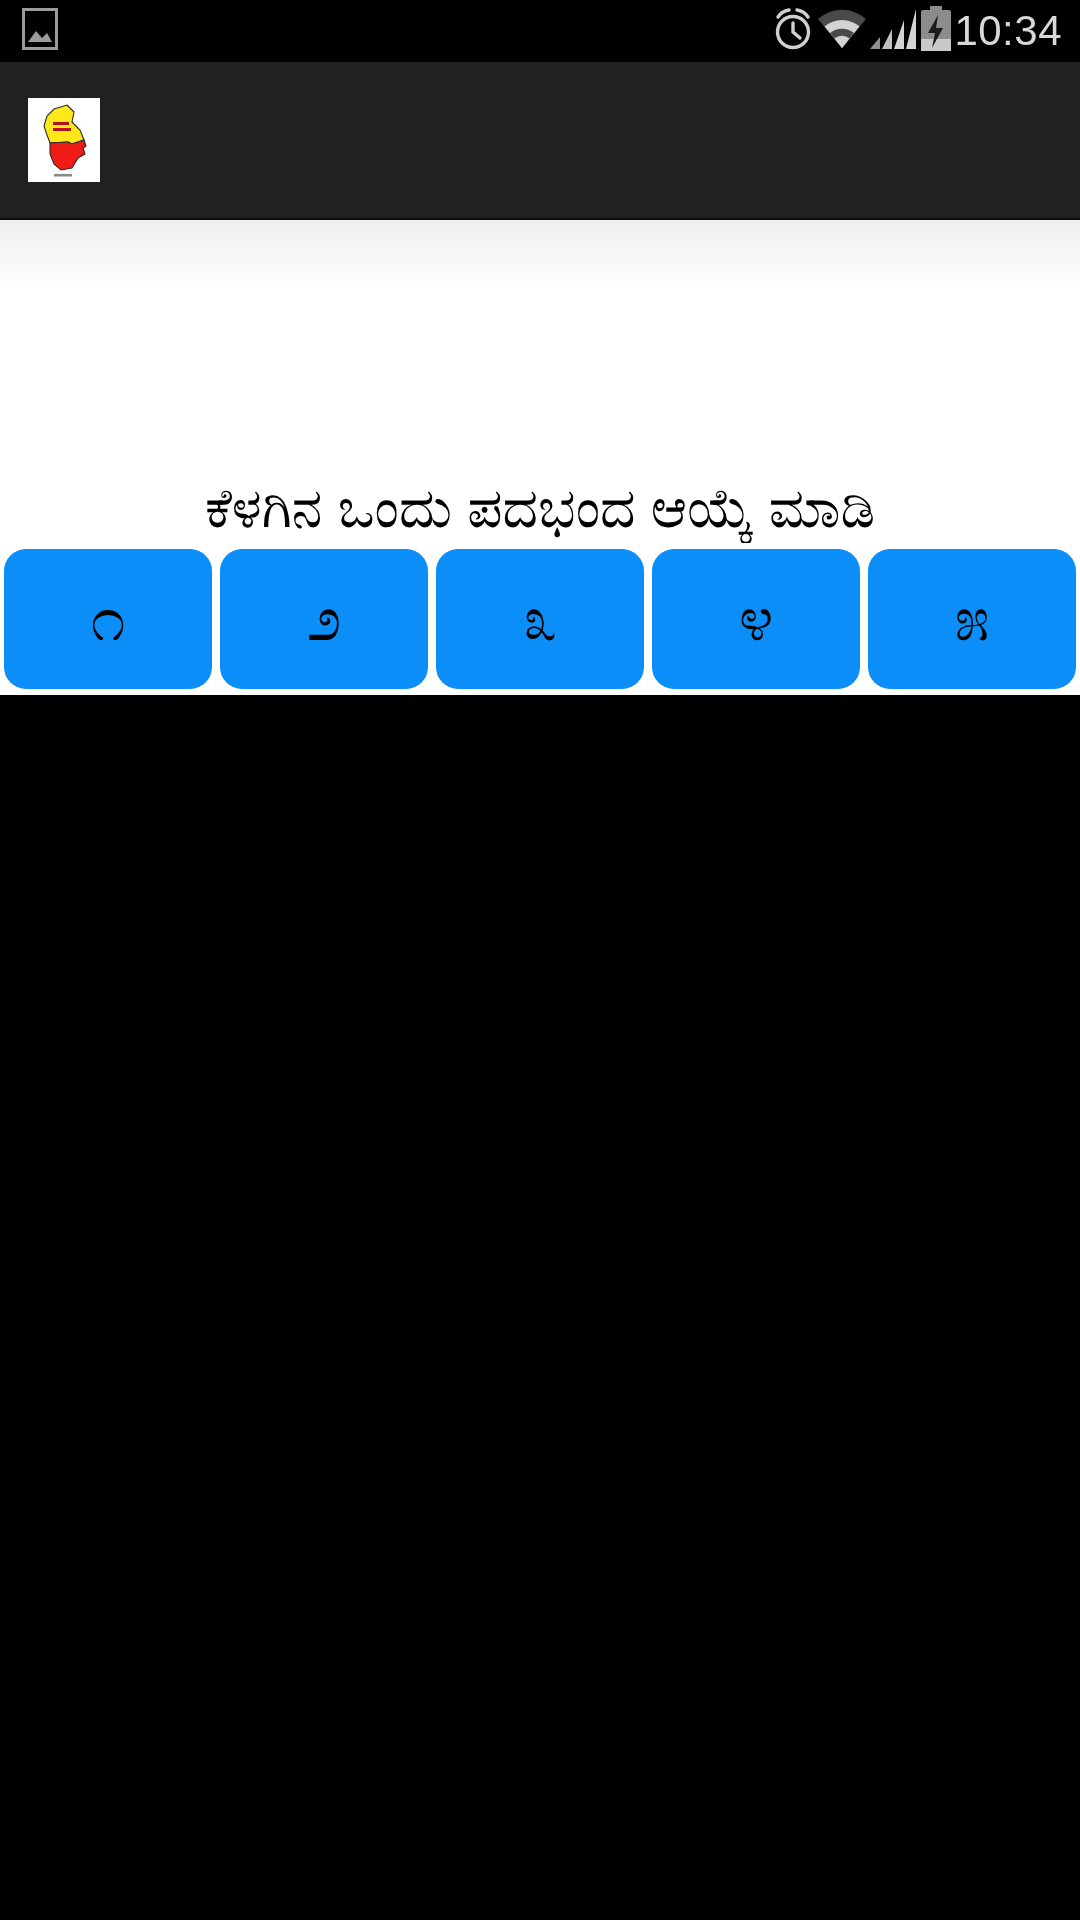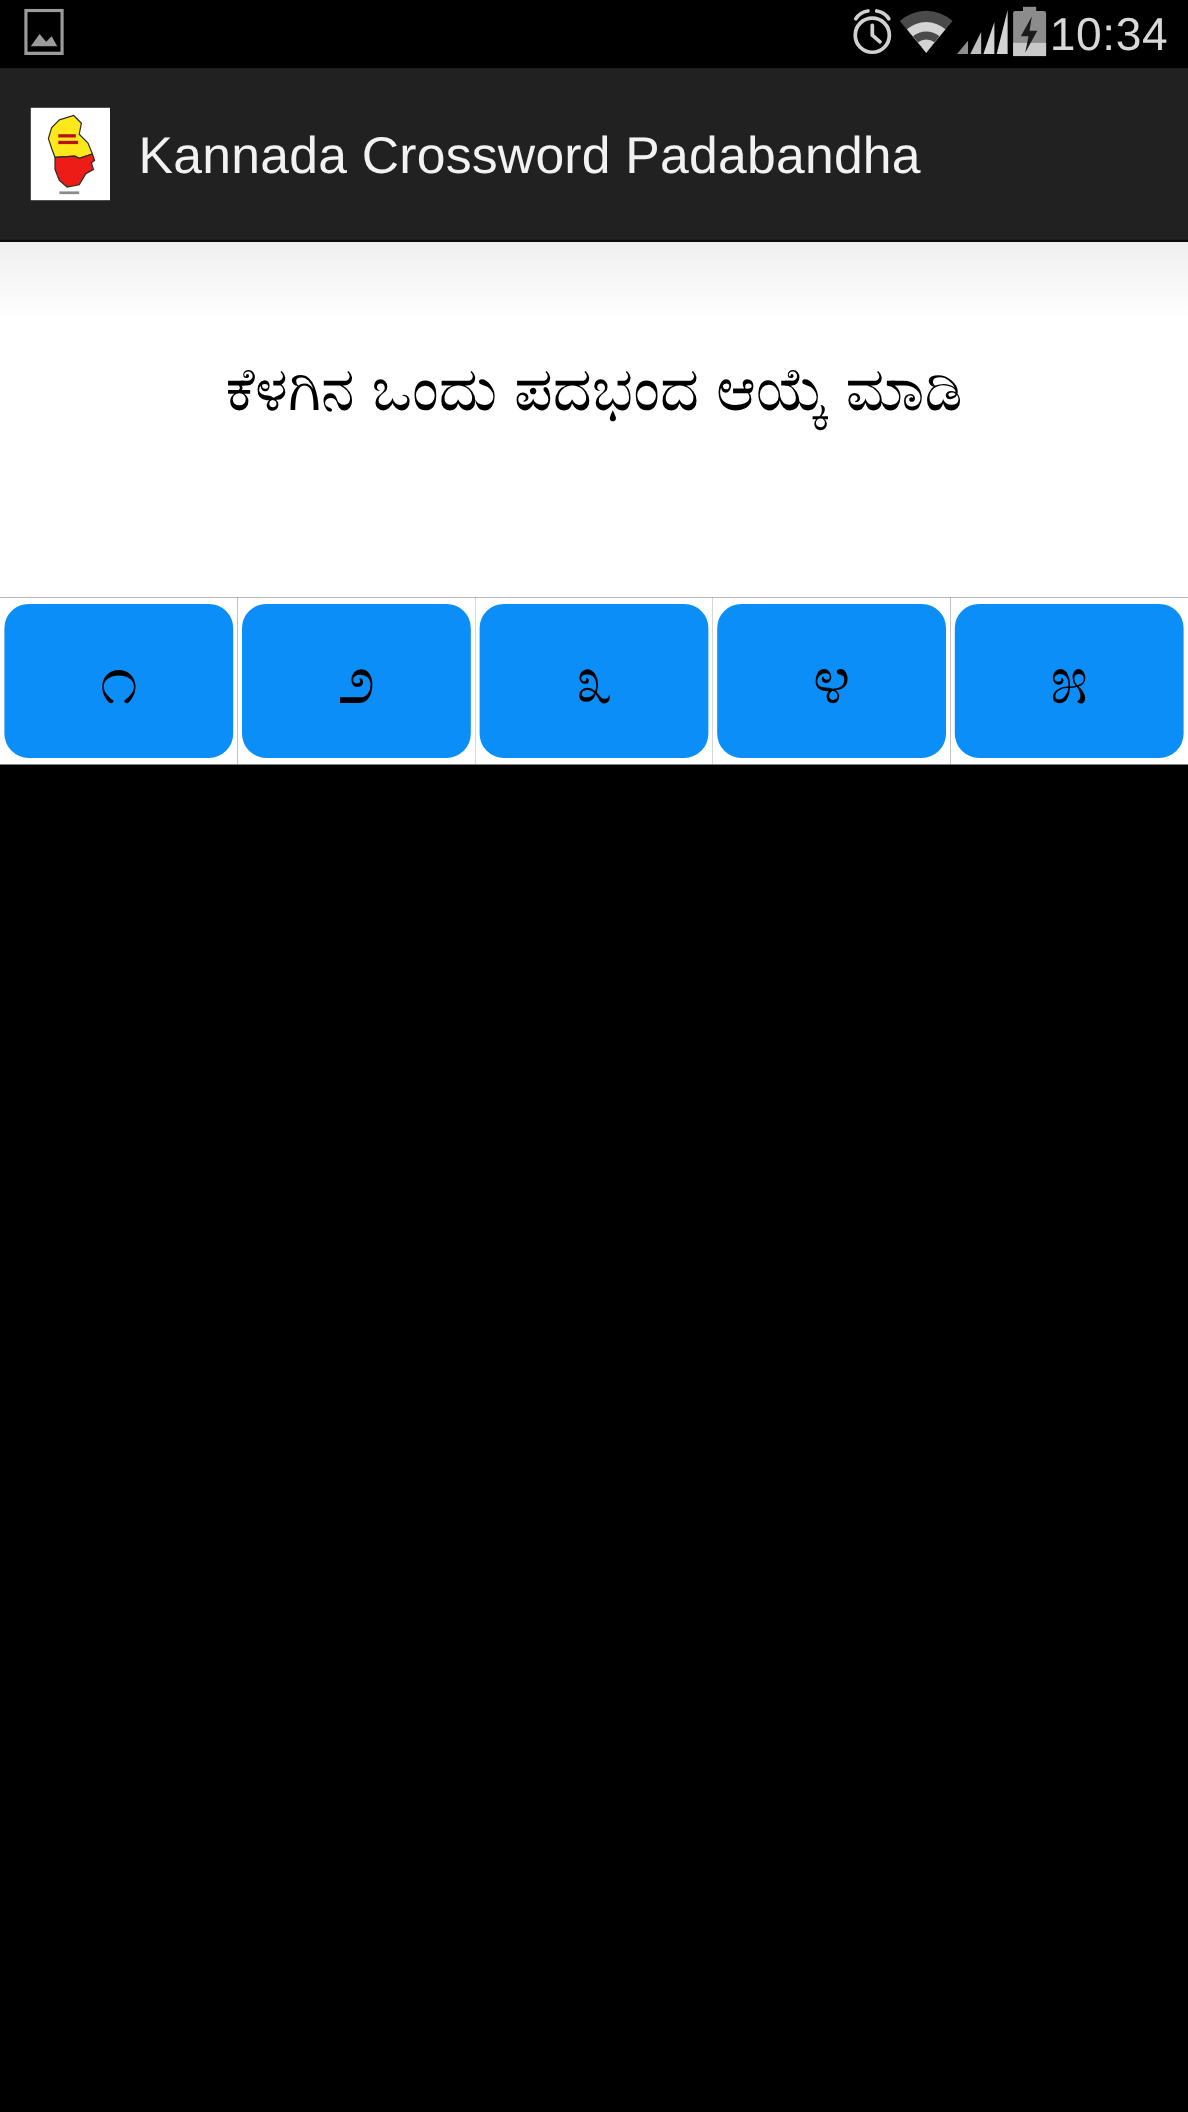--- a/index.html
+++ b/index.html
@@ -55,21 +55,21 @@
     white-space:nowrap;
     letter-spacing:0.2px;
   }
 
   
   .content{
     position:relative;
     height:323px;
     background:linear-gradient(180deg,#efefef 0%,#ffffff 22%,#ffffff 100%);
     display:flex;
-    align-items:flex-start;
+    align-items:flex-end;
     justify-content:center;
   }
   .prompt{
     margin-top:100px;
     color:#000000;
     font-size:55px;
     line-height:1.25;
     text-align:center;
     white-space:nowrap;
     font-family:"Liberation Sans", sans-serif;
@@ -171,21 +171,20 @@
     <svg width="72" height="84" viewBox="0 0 72 84">
       <rect x="0" y="0" width="72" height="84" fill="#ffffff"></rect>
       <path d="M39 7 L46 14 L44 24 L52 32 L56 42 L44 46 L40 44 L22 45 L19 37 L16 28 L19 18 L26 11 Z" fill="#ffe81a" stroke="#2b2b2b" stroke-width="1.1"></path>
       <path d="M22 45 L40 44 L44 46 L56 42 L58 48 L55 50 L57 56 L50 60 L44 70 L33 72 L26 66 L22 56 Z" fill="#ed1c16" stroke="#2b2b2b" stroke-width="1.1"></path>
       <rect x="25" y="24" width="16" height="3" fill="#b5131b"></rect>
       <rect x="25" y="30" width="18" height="3" fill="#b5131b"></rect>
       <rect x="26" y="76" width="18" height="2.5" fill="#8a8a8a"></rect>
     </svg>
   </div>
 
-  <div class="app-title">Kannada Crossword Padabandha</div>
 </div>
 
 <div class="content">
   <div class="prompt">ಕೆಳಗಿನ ಒಂದು ಪದಭಂದ ಆಯ್ಕೆ ಮಾಡಿ</div>
 </div>
 
 <div class="button-row">
   <div class="num-btn">
     <div class="inner">೧</div>
   </div>

